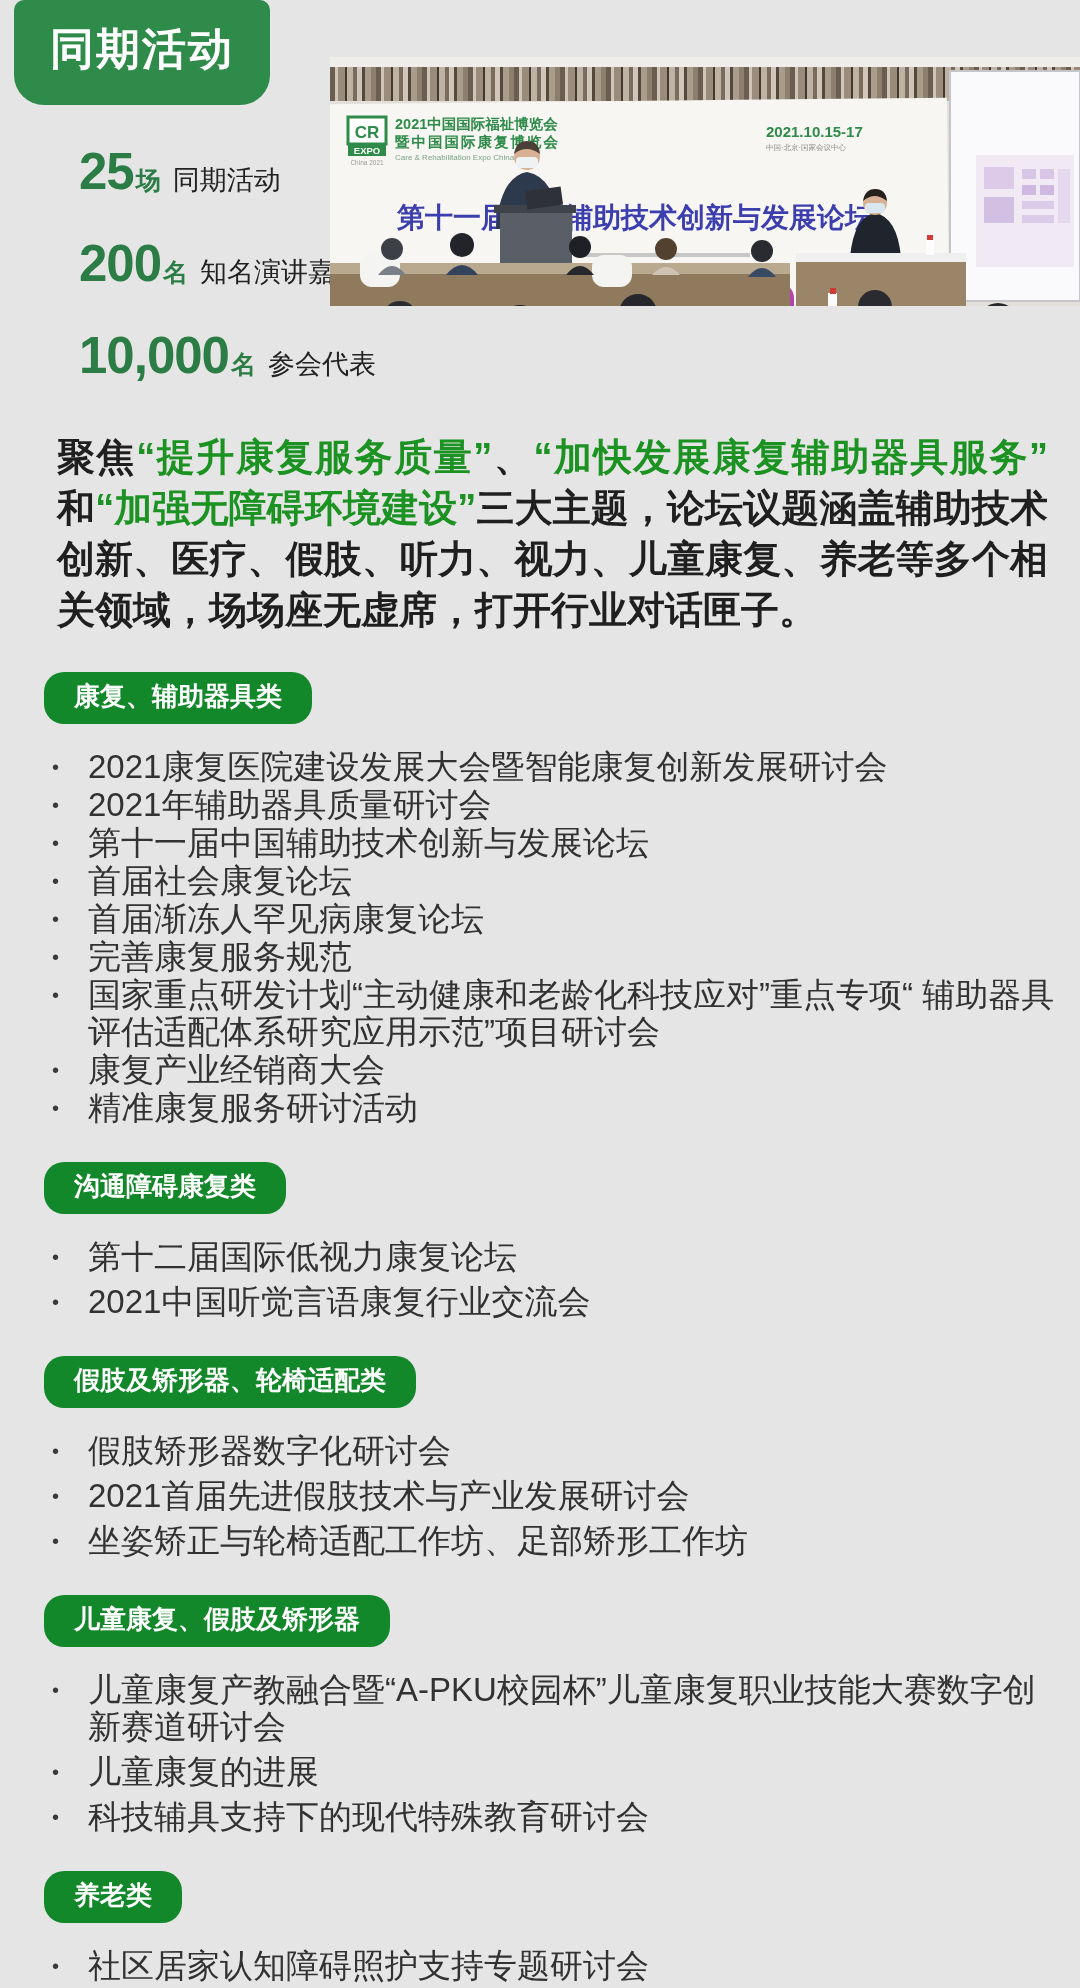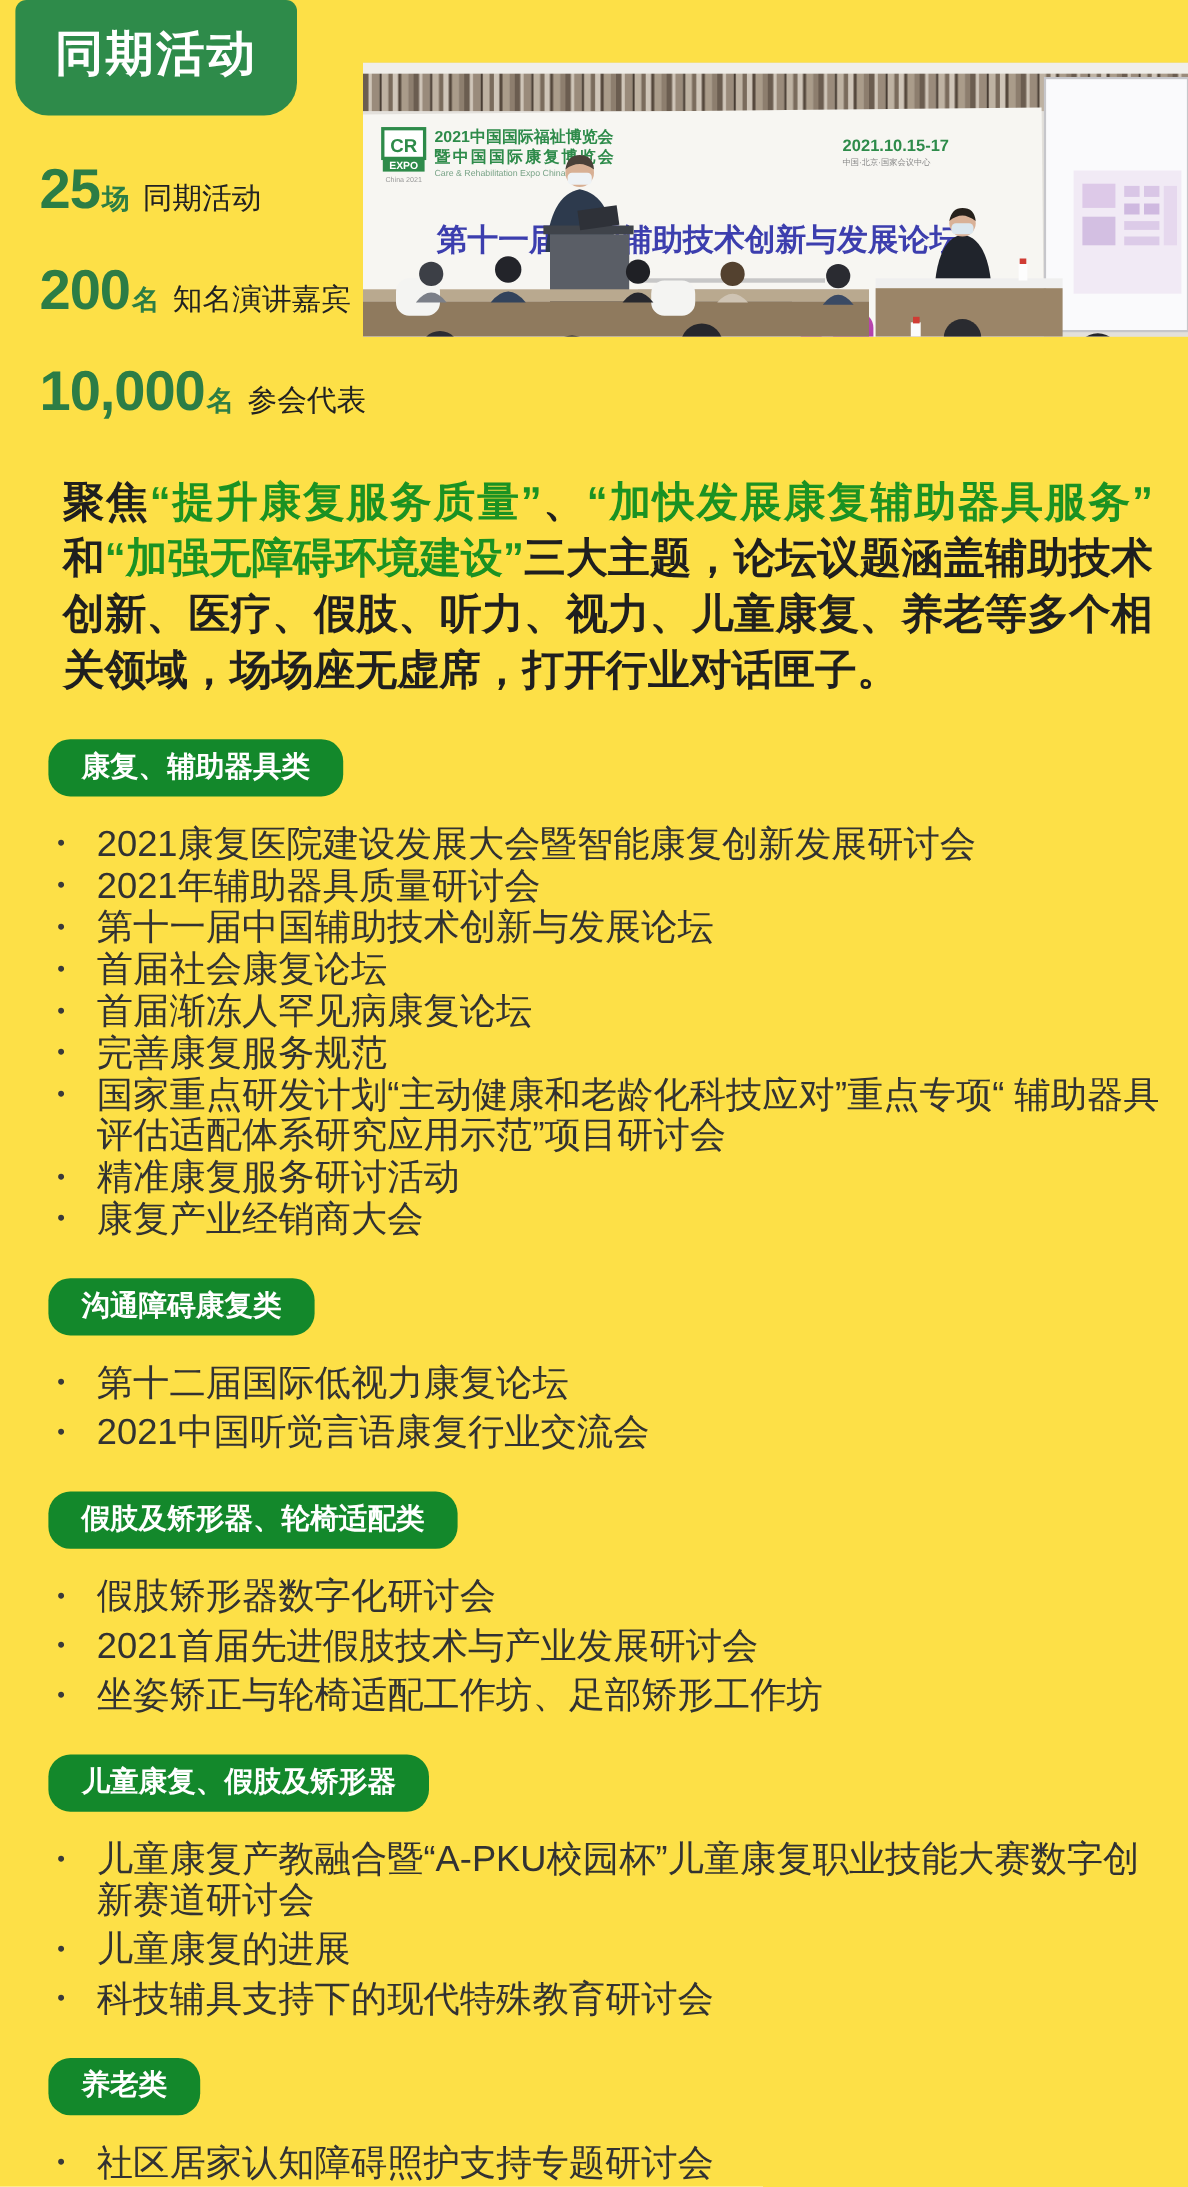--- a/index.html
+++ b/index.html
@@ -10,37 +10,37 @@
     --title-blue:#3c3eae;
     --text-dark:#1f1f1f;
     --text-body:#323232;
   }
   *{box-sizing:border-box;margin:0;padding:0;}
   html,body{background:#ffffff;}
   .page{
     position:relative;
     width:1080px;height:1988px;
     margin:0 auto;
-    background:#fde047;
+    background:#e5e5e5;
     overflow:hidden;
     font-family:"Liberation Sans","DejaVu Sans",sans-serif;
     color:var(--text-body);
   }
   
   .hero{position:relative;width:1080px;height:398px;}
   .top-badge{
     position:absolute;left:14px;top:0;
     background:var(--badge-green);
     color:#fff;
     font-size:44px;font-weight:700;letter-spacing:2px;
     padding:20px 36px 26px 36px;
     border-radius:10px 10px 30px 30px;
   }
   .stats{position:absolute;left:36px;top:142px;width:290px;}
-  .stat{display:flex;align-items:baseline;margin-bottom:33px;white-space:nowrap;}
+  .stat{display:flex;align-items:baseline;margin-bottom:33px;white-space:nowrap;margin-left:43px;}
   .stat-number{font-size:51px;font-weight:700;color:var(--stat-green);letter-spacing:-1px;}
   .stat-unit{font-size:25px;font-weight:600;color:var(--stat-green);margin-left:2px;}
   .stat-label{font-size:27px;color:#222;margin-left:12px;}
   .photo{
     position:absolute;left:330px;top:57px;width:750px;height:249px;
     overflow:hidden;background:#e3e0db;
   }
   .photo svg{display:block;width:750px;height:341px;}
   
   .intro{
@@ -258,22 +258,22 @@
         <span>康复、辅助器具类</span>
       </div>
       <ul class="items dense">
           <li>2021康复医院建设发展大会暨智能康复创新发展研讨会</li>
           <li>2021年辅助器具质量研讨会</li>
           <li>第十一届中国辅助技术创新与发展论坛</li>
           <li>首届社会康复论坛</li>
           <li>首届渐冻人罕见病康复论坛</li>
           <li>完善康复服务规范</li>
           <li>国家重点研发计划“主动健康和老龄化科技应对”重点专项“ 辅助器具评估适配体系研究应用示范”项目研讨会</li>
+          <li>康复产业经销商大会</li>
           <li>精准康复服务研讨活动</li>
-          <li>康复产业经销商大会</li>
         </ul>
     </div>
 
     <div class="section">
       <div class="sec-badge">
         <span>沟通障碍康复类</span>
       </div>
       <ul class="items">
           <li>第十二届国际低视力康复论坛</li>
           <li>2021中国听觉言语康复行业交流会</li>

